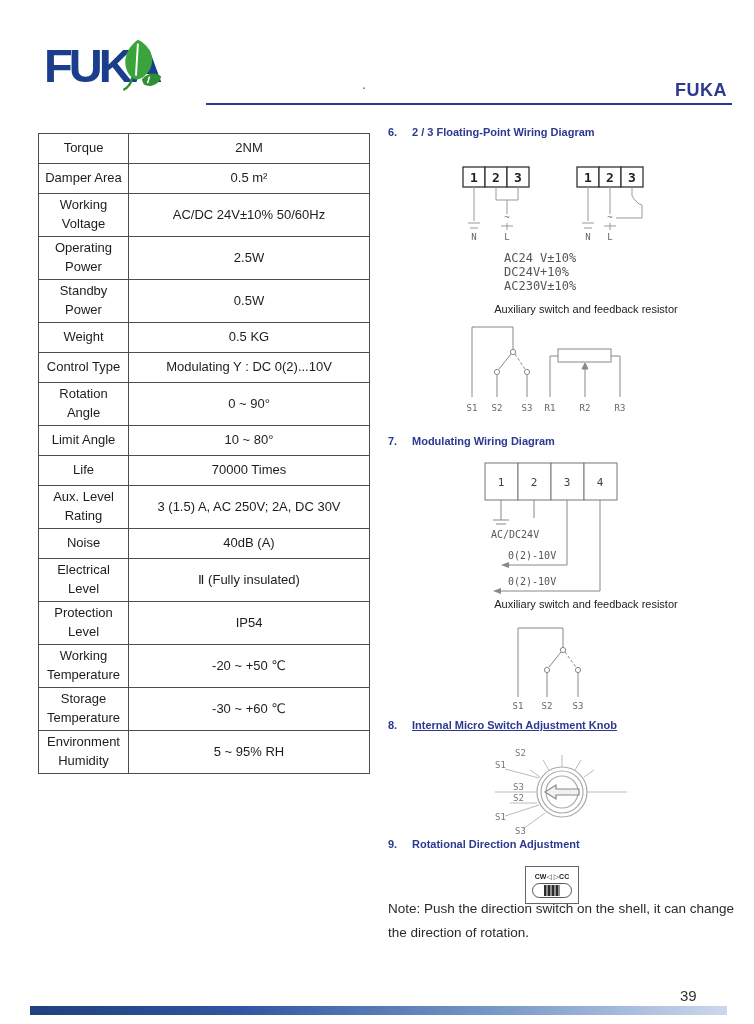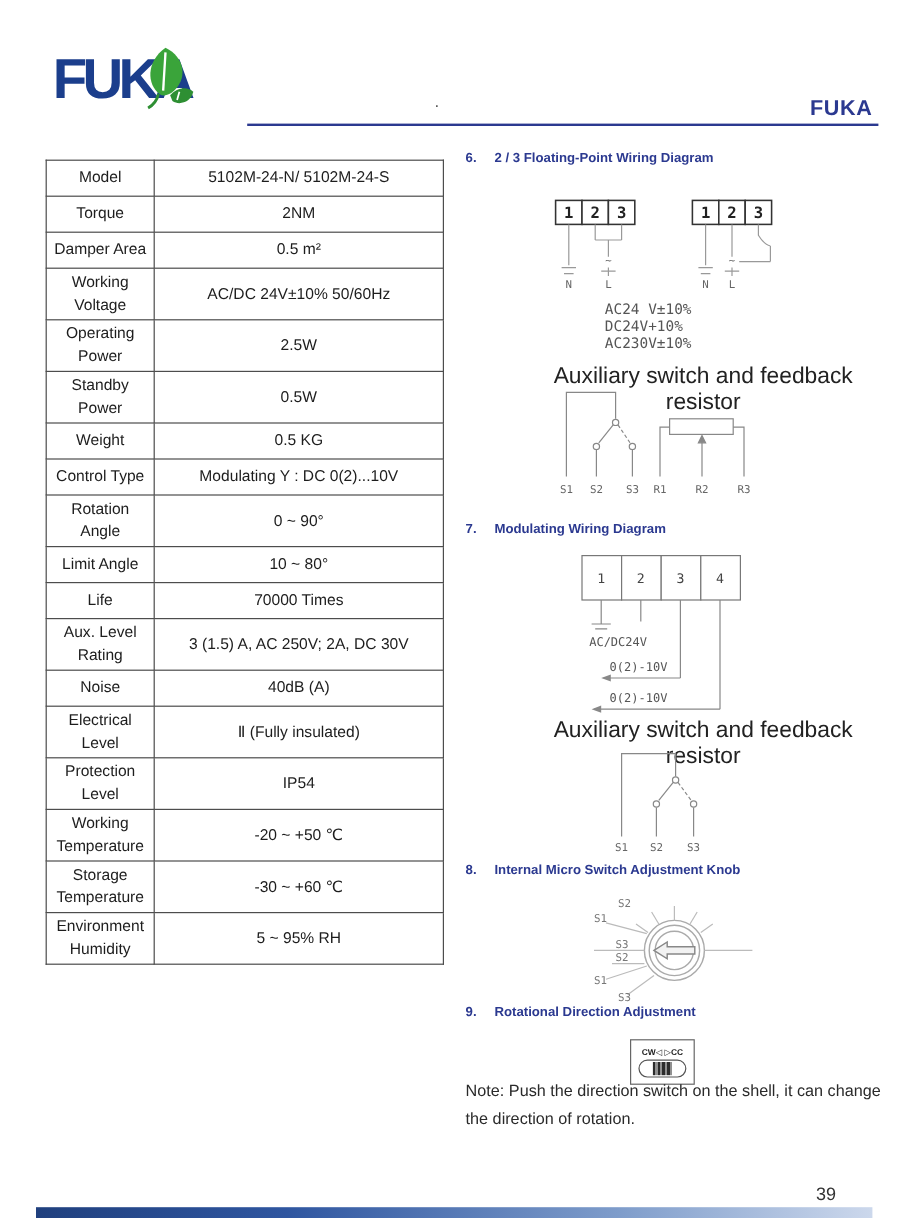--- a/index.html
+++ b/index.html
@@ -19,21 +19,21 @@
   .spec-table { position:absolute; left:38px; top:133px; width:332px; border-collapse:collapse; }
   .spec-table td { border:1px solid #4d4d4d; font-size:13px; color:#1d1d1d; text-align:center; vertical-align:middle; padding:2px 4px; }
   .label-cell { width:90px; white-space:pre-line; line-height:1.45; }
   .value-cell { line-height:1.4; }
   .row-single { height:30px; }
   .row-double { height:43px; }
 
   
   .sec-heading { position:absolute; font-size:11px; font-weight:bold; color:#2b3990; white-space:nowrap; }
   .sec-heading .sec-num { display:inline-block; width:24px; }
-  .caption { position:absolute; width:292px; text-align:center; font-size:19px; color:#222; }
+  .caption { position:absolute; width:292px; text-align:center; font-size:11px; color:#222; }
   .diagram { position:absolute; }
   .diagram text { font-family:"DejaVu Sans Mono","Liberation Mono",monospace; }
   .note { position:absolute; left:388px; top:897px; width:354px; font-size:13.5px; color:#2a2a2a; line-height:1.75; }
   .page-number { position:absolute; left:680px; top:987px; font-size:15px; color:#333; }
   .footer-bar { position:absolute; left:30px; top:1006px; width:697px; height:9px;
     background:linear-gradient(90deg,#20407e 0%,#2f56a0 30%,#7f9dcb 70%,#ccd8ec 100%); }
 
   
   .rot-switch { position:absolute; left:525px; top:866px; width:54px; height:38px; border:1.5px solid #666;
     display:flex; flex-direction:column; align-items:center; justify-content:center; gap:2px; background:#fff; }
@@ -57,24 +57,20 @@
       <path d="M27,46 Q25,54 18,58" stroke="#2e8f33" stroke-width="2.5" fill="none"></path>
     </svg>
   </div>
   <div class="stray-mark">.</div>
   <div class="brand">FUKA</div>
   <div class="header-rule"></div>
 
   <table class="spec-table">
     <tbody>
         <tr class="row-single">
-          <td class="cell label-cell">Model</td>
-          <td class="cell value-cell">5102M-24-N/ 5102M-24-S</td>
-        </tr>
-        <tr class="row-single">
           <td class="cell label-cell">Torque</td>
           <td class="cell value-cell">2NM</td>
         </tr>
         <tr class="row-single">
           <td class="cell label-cell">Damper Area</td>
           <td class="cell value-cell">0.5 m²</td>
         </tr>
         <tr class="row-double">
           <td class="cell label-cell">Working
 Voltage</td>
@@ -271,21 +267,21 @@
       <circle cx="83" cy="50" r="2.6" fill="#fff"></circle>
       <path d="M52,53 V77 M83,53 V77"></path>
     </g>
     <g fill="#666" font-size="9" text-anchor="middle">
       <text x="23" y="89">S1</text>
       <text x="52" y="89">S2</text>
       <text x="83" y="89">S3</text>
     </g>
   </svg>
 
-  <div class="sec-heading" style="left:388px; top:719px;">
+  <div class="sec-heading" style="left:388px; top:719px;text-decoration:underline;">
     <span class="sec-num">8.</span><span>Internal Micro Switch Adjustment Knob</span>
   </div>
 
   <svg class="diagram" style="left:475px; top:742px;" width="180" height="100" viewBox="0 0 180 100">
     <g stroke="#aaa" stroke-width="1.2" fill="none">
       <circle cx="87" cy="50" r="25"></circle>
       <circle cx="87" cy="50" r="21"></circle>
       <circle cx="87" cy="50" r="16"></circle>
     </g>
     <g stroke="#bbb" stroke-width="1" fill="none">

